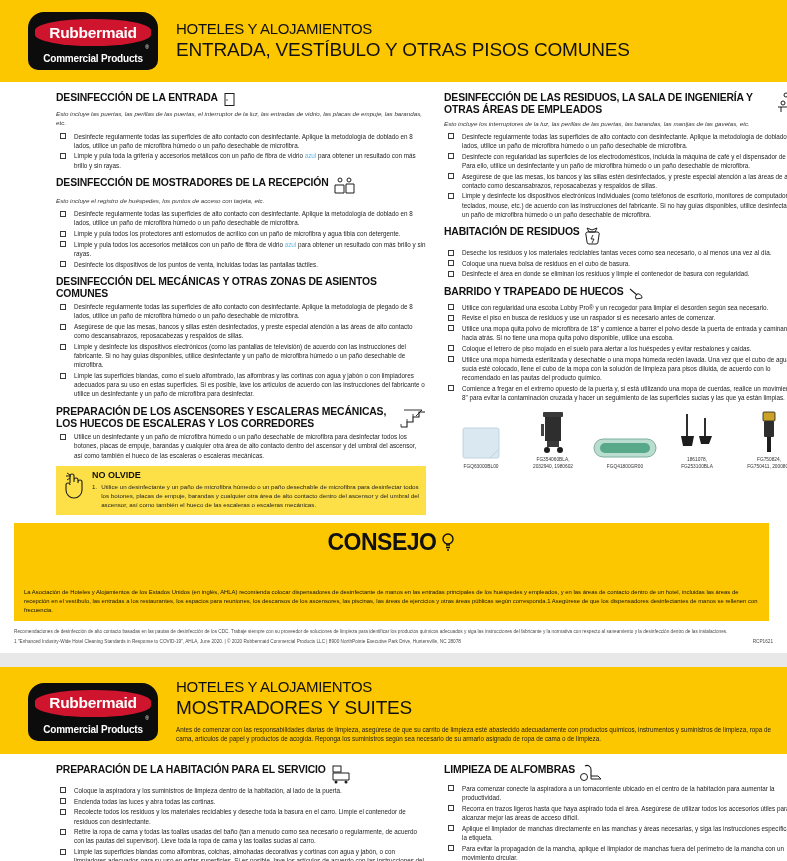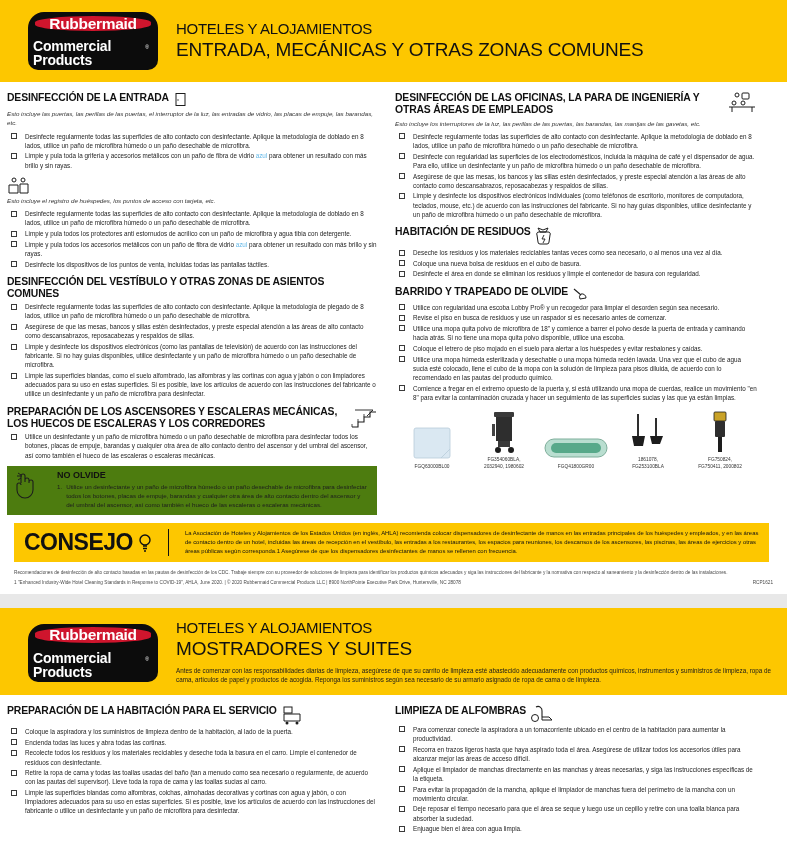--- a/index.html
+++ b/index.html
@@ -54,21 +54,21 @@
     position: absolute;
     right: 9px;
     top: 33px;
     color: #fff;
     font-size: 5px;
     line-height: 1;
   }
   .logo-sub {
     color: #fff;
     font-weight: bold;
-    font-size: 14px;
+    font-size: 10px;
     letter-spacing: -0.2px;
     margin-top: 8px;
     line-height: 1;
   }
 
   .header-text { padding-left: 18px; flex: 1 1 auto; }
   .header-title {
     font-size: 15px;
     font-weight: normal;
     color: #111;
@@ -86,22 +86,23 @@
     font-size: 6.3px;
     color: #1a1a1a;
     line-height: 1.42;
     margin-top: 7px;
     max-width: 600px;
   }
 
   
   .columns {
     display: flex;
-    padding: 10px 14px 0 7px;
+    padding: 10px 14px 0 14px;
     gap: 10px;
+    margin-left: 42px;
   }
   .col { width: 370px; flex: 0 0 370px; position: relative; }
   .col.right { padding-left: 8px; }
 
   h2.sec {
     font-size: 10.4px;
     font-weight: bold;
     color: #111;
     letter-spacing: -0.15px;
     line-height: 1.18;
@@ -138,25 +139,25 @@
   .li-txt {
     font-size: 6.3px;
     color: #1d1d1d;
     line-height: 1.46;
     flex: 1 1 auto;
   }
   .li-txt .blue { color: #63b8e8; }
 
   
   .noolvide {
-    background: #4d7c0f;
+    background: #fde047;
     margin-top: 6px;
     padding: 5px 7px 6px 6px;
     display: flex;
-    gap: 18px;
+    gap: 4px;
   }
   .noolvide h3 {
     font-size: 9px;
     font-weight: bold;
     color: #111;
     line-height: 1;
     margin-bottom: 2px;
   }
   .noolvide-body { display: flex; gap: 4px; }
   .noolvide-num { font-size: 6.2px; color: #1d1d1d; line-height: 1.46; }
@@ -185,20 +186,21 @@
   }
 
   
   .consejo {
     background: #fdc700;
     margin: 8px 18px 0 14px;
     display: flex;
     align-items: center;
     padding: 6px 10px;
     gap: 16px;
+    flex-direction: column;
   }
   .consejo-label {
     font-size: 23px;
     font-weight: bold;
     color: #111;
     letter-spacing: -0.5px;
     display: flex;
     align-items: center;
     gap: 5px;
     flex: 0 0 auto;
@@ -240,21 +242,21 @@
   <div class="header">
     <div class="logo">
       <div class="logo-plate">
         <span>Rubbermaid</span>
       </div>
       <div class="logo-reg">®</div>
       <div class="logo-sub">Commercial Products</div>
     </div>
     <div class="header-text">
       <div class="header-title">HOTELES Y ALOJAMIENTOS</div>
-      <div class="header-sub">ENTRADA, MECÁNICAS Y OTRAS ZONAS COMUNES</div>
+      <div class="header-sub">ENTRADA, VESTÍBULO Y OTRAS PISOS COMUNES</div>
     </div>
   </div>
 
   <div class="columns">
 
     <div class="col left">
 
       <h2 class="sec">
         <span class="txt">DESINFECCIÓN DE LA ENTRADA</span>
         <span>
@@ -270,20 +272,21 @@
             <span class="cb"></span>
             <span class="li-txt">Desinfecte regularmente todas las superficies de alto contacto con desinfectante. Aplique la metodología de doblado en 8 lados, utilice un paño de microfibra húmedo o un paño desechable de microfibra.</span>
           </li>
         <li>
             <span class="cb"></span>
             <span class="li-txt"><span>Limpie y pula toda la grifería y accesorios metálicos con un paño de fibra de vidrio </span><span class="blue">azul</span><span> para obtener un resultado con más brillo y sin rayas.</span></span>
           </li>
       </ul>
 
       <h2 class="sec">
+        <span class="txt">DESINFECCIÓN DE MOSTRADORES DE LA RECEPCIÓN</span>
         <span>
           <svg width="24" height="17" viewBox="0 0 24 17">
               <circle cx="7" cy="3" r="2" fill="none" stroke="#1d1d1d" stroke-width="1"></circle>
               <circle cx="16" cy="3" r="2" fill="none" stroke="#1d1d1d" stroke-width="1"></circle>
               <path d="M2 8 h9 v8 h-9 z M13 7 h8 v9 h-8 z" fill="none" stroke="#1d1d1d" stroke-width="1"></path>
             </svg>
         </span>
       </h2>
       <p class="intro">Esto incluye el registro de huéspedes, los puntos de acceso con tarjeta, etc.</p>
       <ul class="checks">
@@ -299,21 +302,21 @@
             <span class="cb"></span>
             <span class="li-txt"><span>Limpie y pula todos los accesorios metálicos con un paño de fibra de vidrio </span><span class="blue">azul</span><span> para obtener un resultado con más brillo y sin rayas.</span></span>
           </li>
         <li>
             <span class="cb"></span>
             <span class="li-txt">Desinfecte los dispositivos de los puntos de venta, incluidas todas las pantallas táctiles.</span>
           </li>
       </ul>
 
       <h2 class="sec">
-        <span class="txt">DESINFECCIÓN DEL VESTÍBULO Y OTRAS ZONAS DE ASIENTOS COMUNES</span>
+        <span class="txt">DESINFECCIÓN DEL MECÁNICAS Y OTRAS ZONAS DE ASIENTOS COMUNES</span>
       </h2>
       <ul class="checks">
         <li>
             <span class="cb"></span>
             <span class="li-txt">Desinfecte regularmente todas las superficies de alto contacto con desinfectante. Aplique la metodología de plegado de 8 lados, utilice un paño de microfibra húmedo o un paño desechable de microfibra.</span>
           </li>
         <li>
             <span class="cb"></span>
             <span class="li-txt">Asegúrese de que las mesas, bancos y sillas estén desinfectados, y preste especial atención a las áreas de alto contacto como descansabrazos, reposacabezas y respaldos de sillas.</span>
           </li>
@@ -357,21 +360,21 @@
             <span class="noolvide-num">1.</span>
             <span class="noolvide-txt">Utilice un desinfectante y un paño de microfibra húmedo o un paño desechable de microfibra para desinfectar todos los botones, placas de empuje, barandas y cualquier otra área de alto contacto dentro del ascensor y del umbral del ascensor, así como también el hueco de las escaleras o escaleras mecánicas.</span>
           </div>
         </div>
       </div>
     </div>
 
     <div class="col right">
 
       <h2 class="sec">
-        <span class="txt">DESINFECCIÓN DE LAS OFICINAS, LA PARA DE INGENIERÍA Y OTRAS ÁREAS DE EMPLEADOS</span>
+        <span class="txt">DESINFECCIÓN DE LAS RESIDUOS, LA SALA DE INGENIERÍA Y OTRAS ÁREAS DE EMPLEADOS</span>
         <span>
           <svg width="30" height="22" viewBox="0 0 30 22">
               <circle cx="10" cy="3" r="2" fill="none" stroke="#1d1d1d" stroke-width="1"></circle>
               <rect x="15" y="1" width="7" height="6" rx="1" fill="none" stroke="#1d1d1d" stroke-width="1"></rect>
               <circle cx="7" cy="11" r="2" fill="none" stroke="#1d1d1d" stroke-width="1"></circle>
               <circle cx="16" cy="11" r="2" fill="none" stroke="#1d1d1d" stroke-width="1"></circle>
               <path d="M2 15 h26 M5 15 v5 M25 15 v5" fill="none" stroke="#1d1d1d" stroke-width="1"></path>
             </svg>
         </span>
       </h2>
@@ -414,21 +417,21 @@
             <span class="cb"></span>
             <span class="li-txt">Coloque una nueva bolsa de residuos en el cubo de basura.</span>
           </li>
         <li>
             <span class="cb"></span>
             <span class="li-txt">Desinfecte el área en donde se eliminan los residuos y limpie el contenedor de basura con regularidad.</span>
           </li>
       </ul>
 
       <h2 class="sec">
-        <span class="txt">BARRIDO Y TRAPEADO DE OLVIDE</span>
+        <span class="txt">BARRIDO Y TRAPEADO DE HUECOS</span>
         <span>
           <svg width="17" height="15" viewBox="0 0 17 15">
               <path d="M2 3 l7 6" stroke="#1d1d1d" stroke-width="1.1" fill="none"></path>
               <path d="M9 8 a4 4 0 0 1 5 4 l-6 1 a4 4 0 0 1 1 -5 z" fill="none" stroke="#1d1d1d" stroke-width="1"></path>
             </svg>
         </span>
       </h2>
       <ul class="checks">
         <li>
             <span class="cb"></span>

